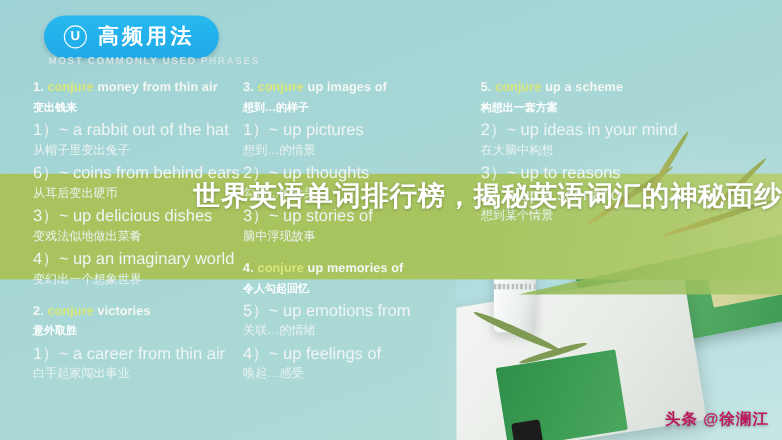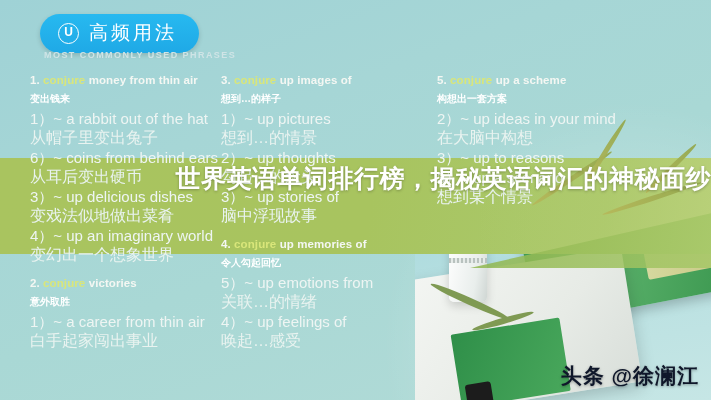--- a/index.html
+++ b/index.html
@@ -118,21 +118,21 @@
     display:flex;align-items:center;gap:10px;
     padding:6px 22px 7px 18px;border-radius:20px;
     background:linear-gradient(180deg,#27b9f0,#1fa9e6);
     box-shadow:0 2px 5px rgba(0,0,0,.16);
   }
   .badge-icon{
     width:19px;height:19px;border-radius:50%;
     border:1.6px solid #ffffff;color:#ffffff;
     font-size:12px;line-height:17px;text-align:center;font-weight:bold;
   }
-  .badge-label{color:#ffffff;font-size:19px;font-weight:normal;letter-spacing:3px;}
+  .badge-label{color:#ffffff;font-size:19px;font-weight:bold;letter-spacing:3px;}
   .badge-sub{
     position:absolute;left:44px;top:50px;width:220px;
     color:#cfe4e6;font-size:9px;font-weight:bold;letter-spacing:1.45px;
   }
 
   
   .cols{
     position:absolute;left:0;top:72px;width:711px;height:328px;
     display:flex;
   }
@@ -147,27 +147,27 @@
   }
   .entry-head .kw{color:#d9e67a;margin-top:44px;}
   .entry-cn{
     font-size:10px;font-weight:bold;color:#ffffff;line-height:19px;
   }
   .sub{margin-top:1px;}
   .sub-en{
     font-size:15px;color:#eef5f3;line-height:19px;white-space:nowrap;
   }
   .sub-cn{
-    font-size:16px;color:#e9f3f0;line-height:19px;
+    font-size:11px;color:#e9f3f0;line-height:19px;
   }
 
   
   .watermark{
     position:absolute;right:12px;bottom:10px;
-    color:#0f172a;font-size:21px;font-weight:bold;
+    color:#be185d;font-size:14px;font-weight:bold;
     letter-spacing:1px;
     text-shadow:0 1px 3px rgba(0,0,0,.35);
   }
 </style>
 </head>
 <body>
 
 <div class="stage">
 
   <div class="bg-base"></div>

